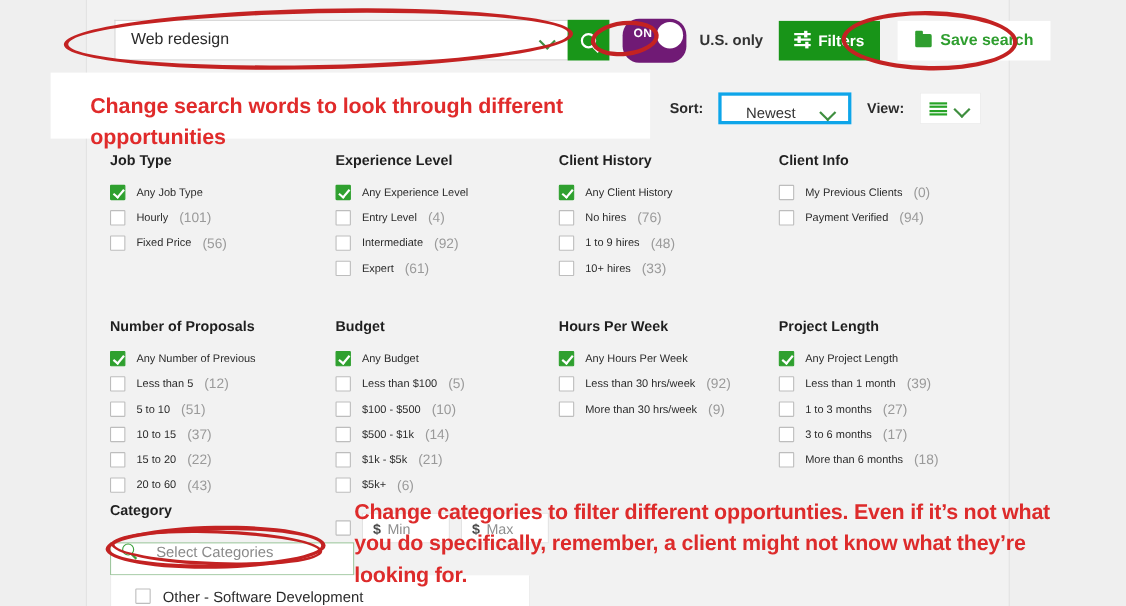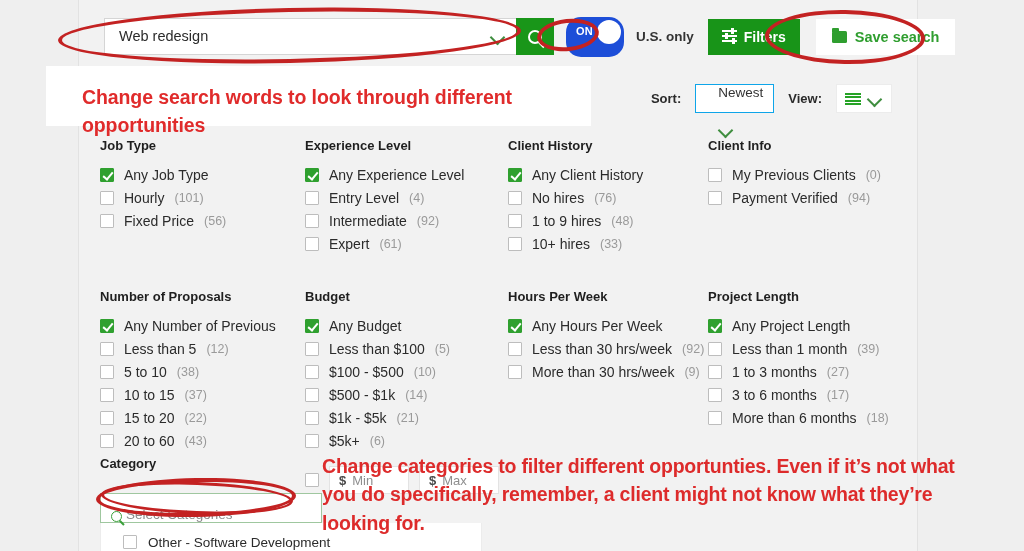--- a/index.html
+++ b/index.html
@@ -77,21 +77,21 @@
     position: absolute;
     right: -5px; bottom: -4px;
     width: 7px; height: 2px;
     background: #fff;
     transform: rotate(45deg);
   }
   .toggle {
     margin-left: 12px;
     width: 58px; height: 40px;
     border-radius: 15px;
-    background: #1d4ed8;
+    background: #701a75;
     position: relative;
     display: flex; align-items: center;
     cursor: pointer;
     text-decoration: underline;
   }
   .toggle .knob {
     position: absolute; right: 3px; top: 3px;
     width: 24px; height: 24px;
     border-radius: 50%;
     background: #fff;
@@ -151,26 +151,25 @@
   
   .sortview {
     position: absolute;
     right: 132px; top: 84px;
     display: flex; align-items: center; gap: 14px;
   }
   .lbl-bold { font-size: 13px; font-weight: bold; color: #2b2b2b; }
   .select-pill {
     background: #fff;
     height: 29px;
-    display: flex; align-items: flex-start;
+    display: flex; align-items: flex-end;
     padding: 0 10px 0 22px; gap: 22px;
     font-size: 13.5px; color: #333;
-    border: 1px solid #0ea5e9;
-    cursor: pointer;
-    flex-direction: column;
+    border: 3px solid #0ea5e9;
+    cursor: pointer;
   }
   .view-pill {
     background: #fff;
     height: 29px;
     display: flex; align-items: center;
     padding: 0 8px; gap: 6px;
     border: 1px solid #ececec;
     cursor: pointer;
   }
   .listicon { width: 16px; height: 12px; position: relative; }
@@ -212,21 +211,21 @@
   }
   .box.on::after {
     content: "";
     position: absolute;
     left: 4px; top: 1px;
     width: 4px; height: 8px;
     border-right: 2px solid #fff;
     border-bottom: 2px solid #fff;
     transform: rotate(40deg);
   }
-  .chk-txt { font-size: 14px; color: #2b2b2b; white-space: nowrap; }
+  .chk-txt { font-size: 10px; color: #2b2b2b; white-space: nowrap; }
   .cnt { color: #9a9a9a; font-size: 12.5px; }
 
   .fgrid .row2 { margin-top: 32px; }
 
   
   .minmax {
     display: flex; align-items: center; gap: 10px;
     margin-top: 15px;
   }
   .mm-input {
@@ -243,21 +242,21 @@
   .category {
     position: absolute;
     left: 100px; top: 456px;
     width: 222px;
   }
   .cat-input {
     margin-top: 22px;
     height: 30px;
     background: #fff;
     border: 1px solid #9fc79f;
-    display: flex; align-items: flex-end; gap: 4px;
+    display: flex; align-items: flex-start; gap: 20px;
     padding: 0 10px;
   }
   .mag-sm {
     width: 11px; height: 11px;
     border: 1.6px solid #3aa03a; border-radius: 50%;
     position: relative; flex:0 0 auto;
   }
   .mag-sm::after {
     content:""; position:absolute; right:-4px; bottom:-3px;
     width:6px; height:1.6px; background:#3aa03a; transform: rotate(45deg);
@@ -451,21 +450,21 @@
           <span class="chk-txt">Any Number of Previous</span>
         </div>
         <div class="chk-row">
           <span class="box"></span>
           <span class="chk-txt">Less than 5</span>
           <span class="cnt">(12)</span>
         </div>
         <div class="chk-row">
           <span class="box"></span>
           <span class="chk-txt">5 to 10</span>
-          <span class="cnt">(38)</span>
+          <span class="cnt">(51)</span>
         </div>
         <div class="chk-row">
           <span class="box"></span>
           <span class="chk-txt">10 to 15</span>
           <span class="cnt">(37)</span>
         </div>
         <div class="chk-row">
           <span class="box"></span>
           <span class="chk-txt">15 to 20</span>
           <span class="cnt">(22)</span>

